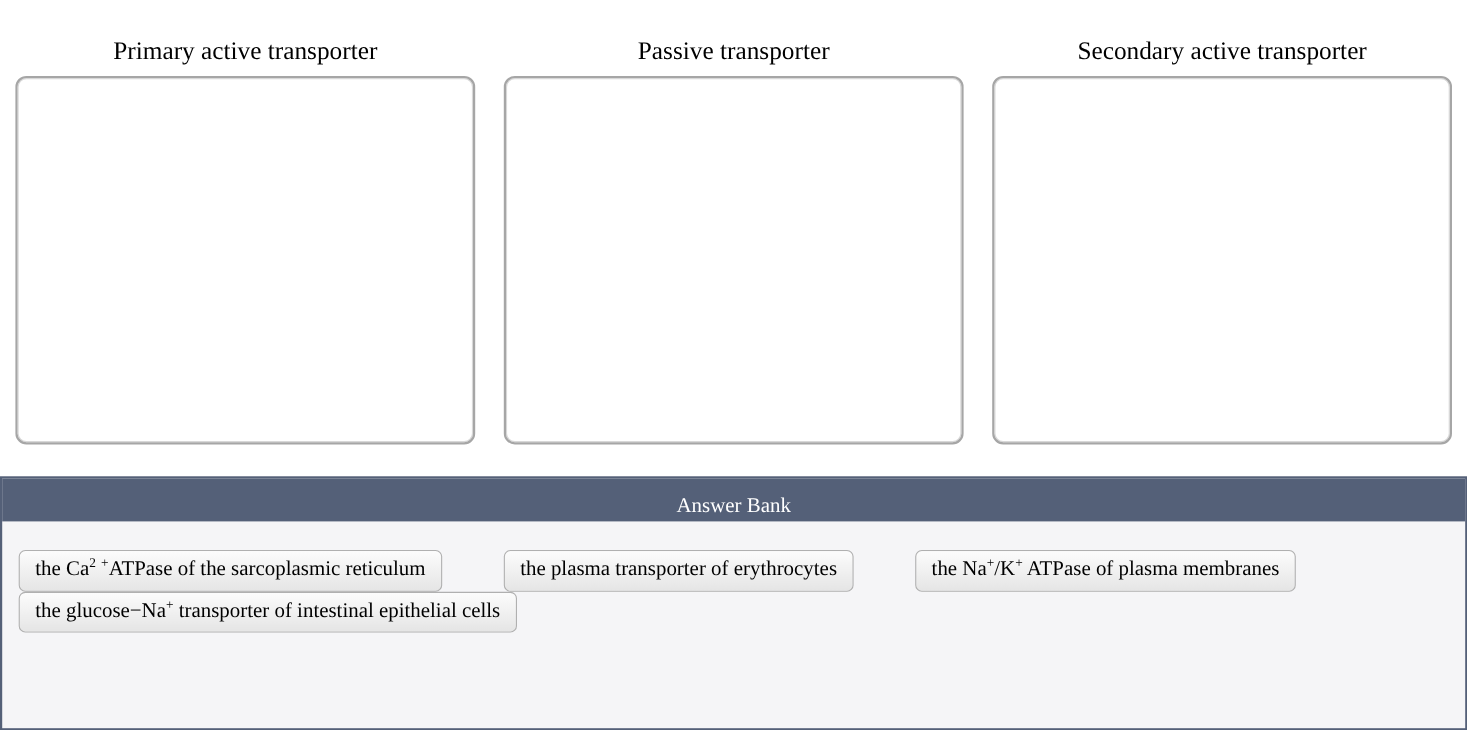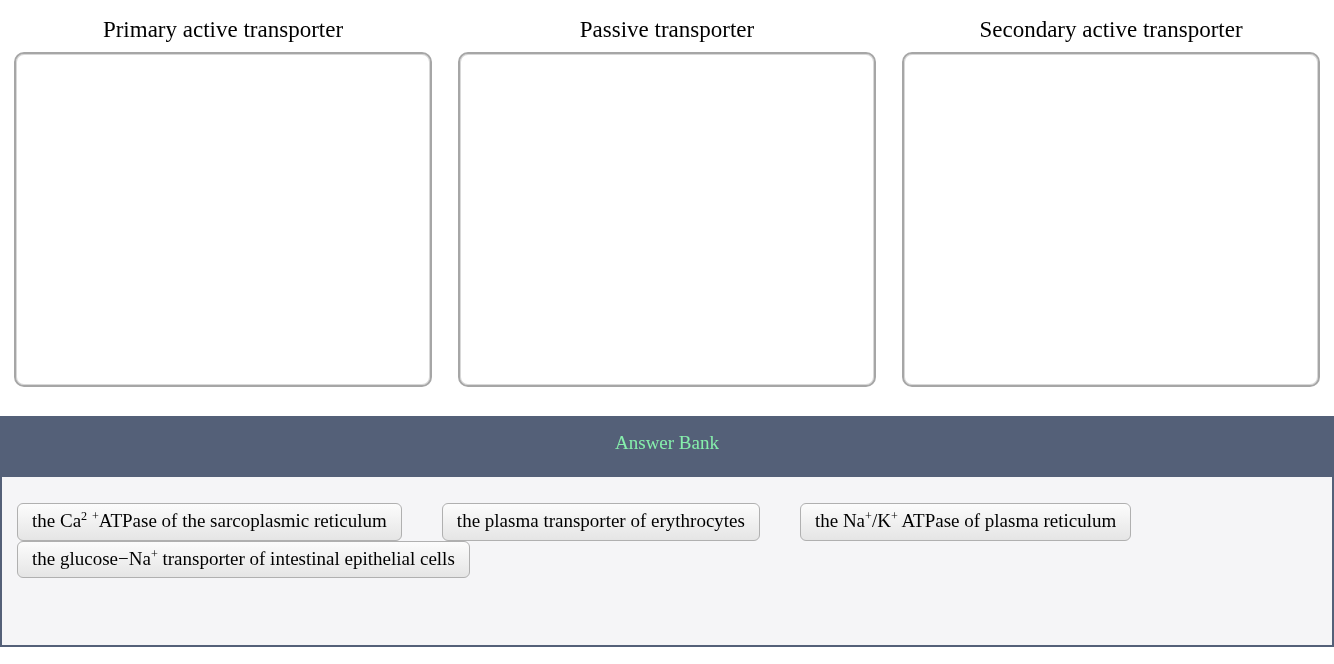--- a/index.html
+++ b/index.html
@@ -9,21 +9,21 @@
     width: 1334px;
     height: 664px;
     font-family: "Liberation Serif", serif;
     color: #000000;
     overflow: hidden;
   }
   .bins {
     display: flex;
     gap: 26px;
     padding: 0 14px;
-    margin-top: 15px;
+    margin-top: 32px;
   }
   .bin {
     flex: 1;
     display: flex;
     flex-direction: column;
   }
   .bin-title {
     text-align: center;
     font-size: 23px;
     margin-bottom: 7px;
@@ -38,31 +38,31 @@
   }
   .answer-bank {
     margin-top: 29px;
     border: 2px solid #546078;
     background: #f5f5f7;
     height: 231px;
     box-sizing: border-box;
   }
   .ab-header {
     background: #546078;
-    color: #86efac;
+    color: #ffffff;
     text-align: center;
     font-size: 19px;
-    padding: 14px 0 23px 0;
+    padding: 14px 0 3px 0;
   }
   .ab-body {
     padding: 26px 15px 0 15px;
   }
   .ab-row {
     display: flex;
-    column-gap: 40px;
+    column-gap: 56px;
     align-items: flex-start;
   }
   .ab-row + .ab-row {
   }
   .answer-item {
     background: linear-gradient(#fcfcfc, #e5e5e5);
     border: 1px solid #b0b0b0;
     border-radius: 6px;
     padding: 6px 14px 7px 14px;
     font-size: 19px;
@@ -92,19 +92,19 @@
     <div class="bin-box"></div>
   </div>
 </div>
 
 <div class="answer-bank">
   <div class="ab-header">Answer Bank</div>
   <div class="ab-body">
     <div class="ab-row">
         <div class="answer-item"><span>the Ca</span><sup>2</sup><span> </span><sup>+</sup><span>ATPase of the sarcoplasmic reticulum</span></div>
         <div class="answer-item"><span>the plasma transporter of erythrocytes</span></div>
-        <div class="answer-item"><span>the Na</span><sup>+</sup><span>/K</span><sup>+</sup><span> ATPase of plasma reticulum</span></div>
+        <div class="answer-item"><span>the Na</span><sup>+</sup><span>/K</span><sup>+</sup><span> ATPase of plasma membranes</span></div>
       </div>
     <div class="ab-row">
         <div class="answer-item"><span>the glucose−Na</span><sup>+</sup><span> transporter of intestinal epithelial cells</span></div>
       </div>
   </div>
 </div>
 
 </body></html>

